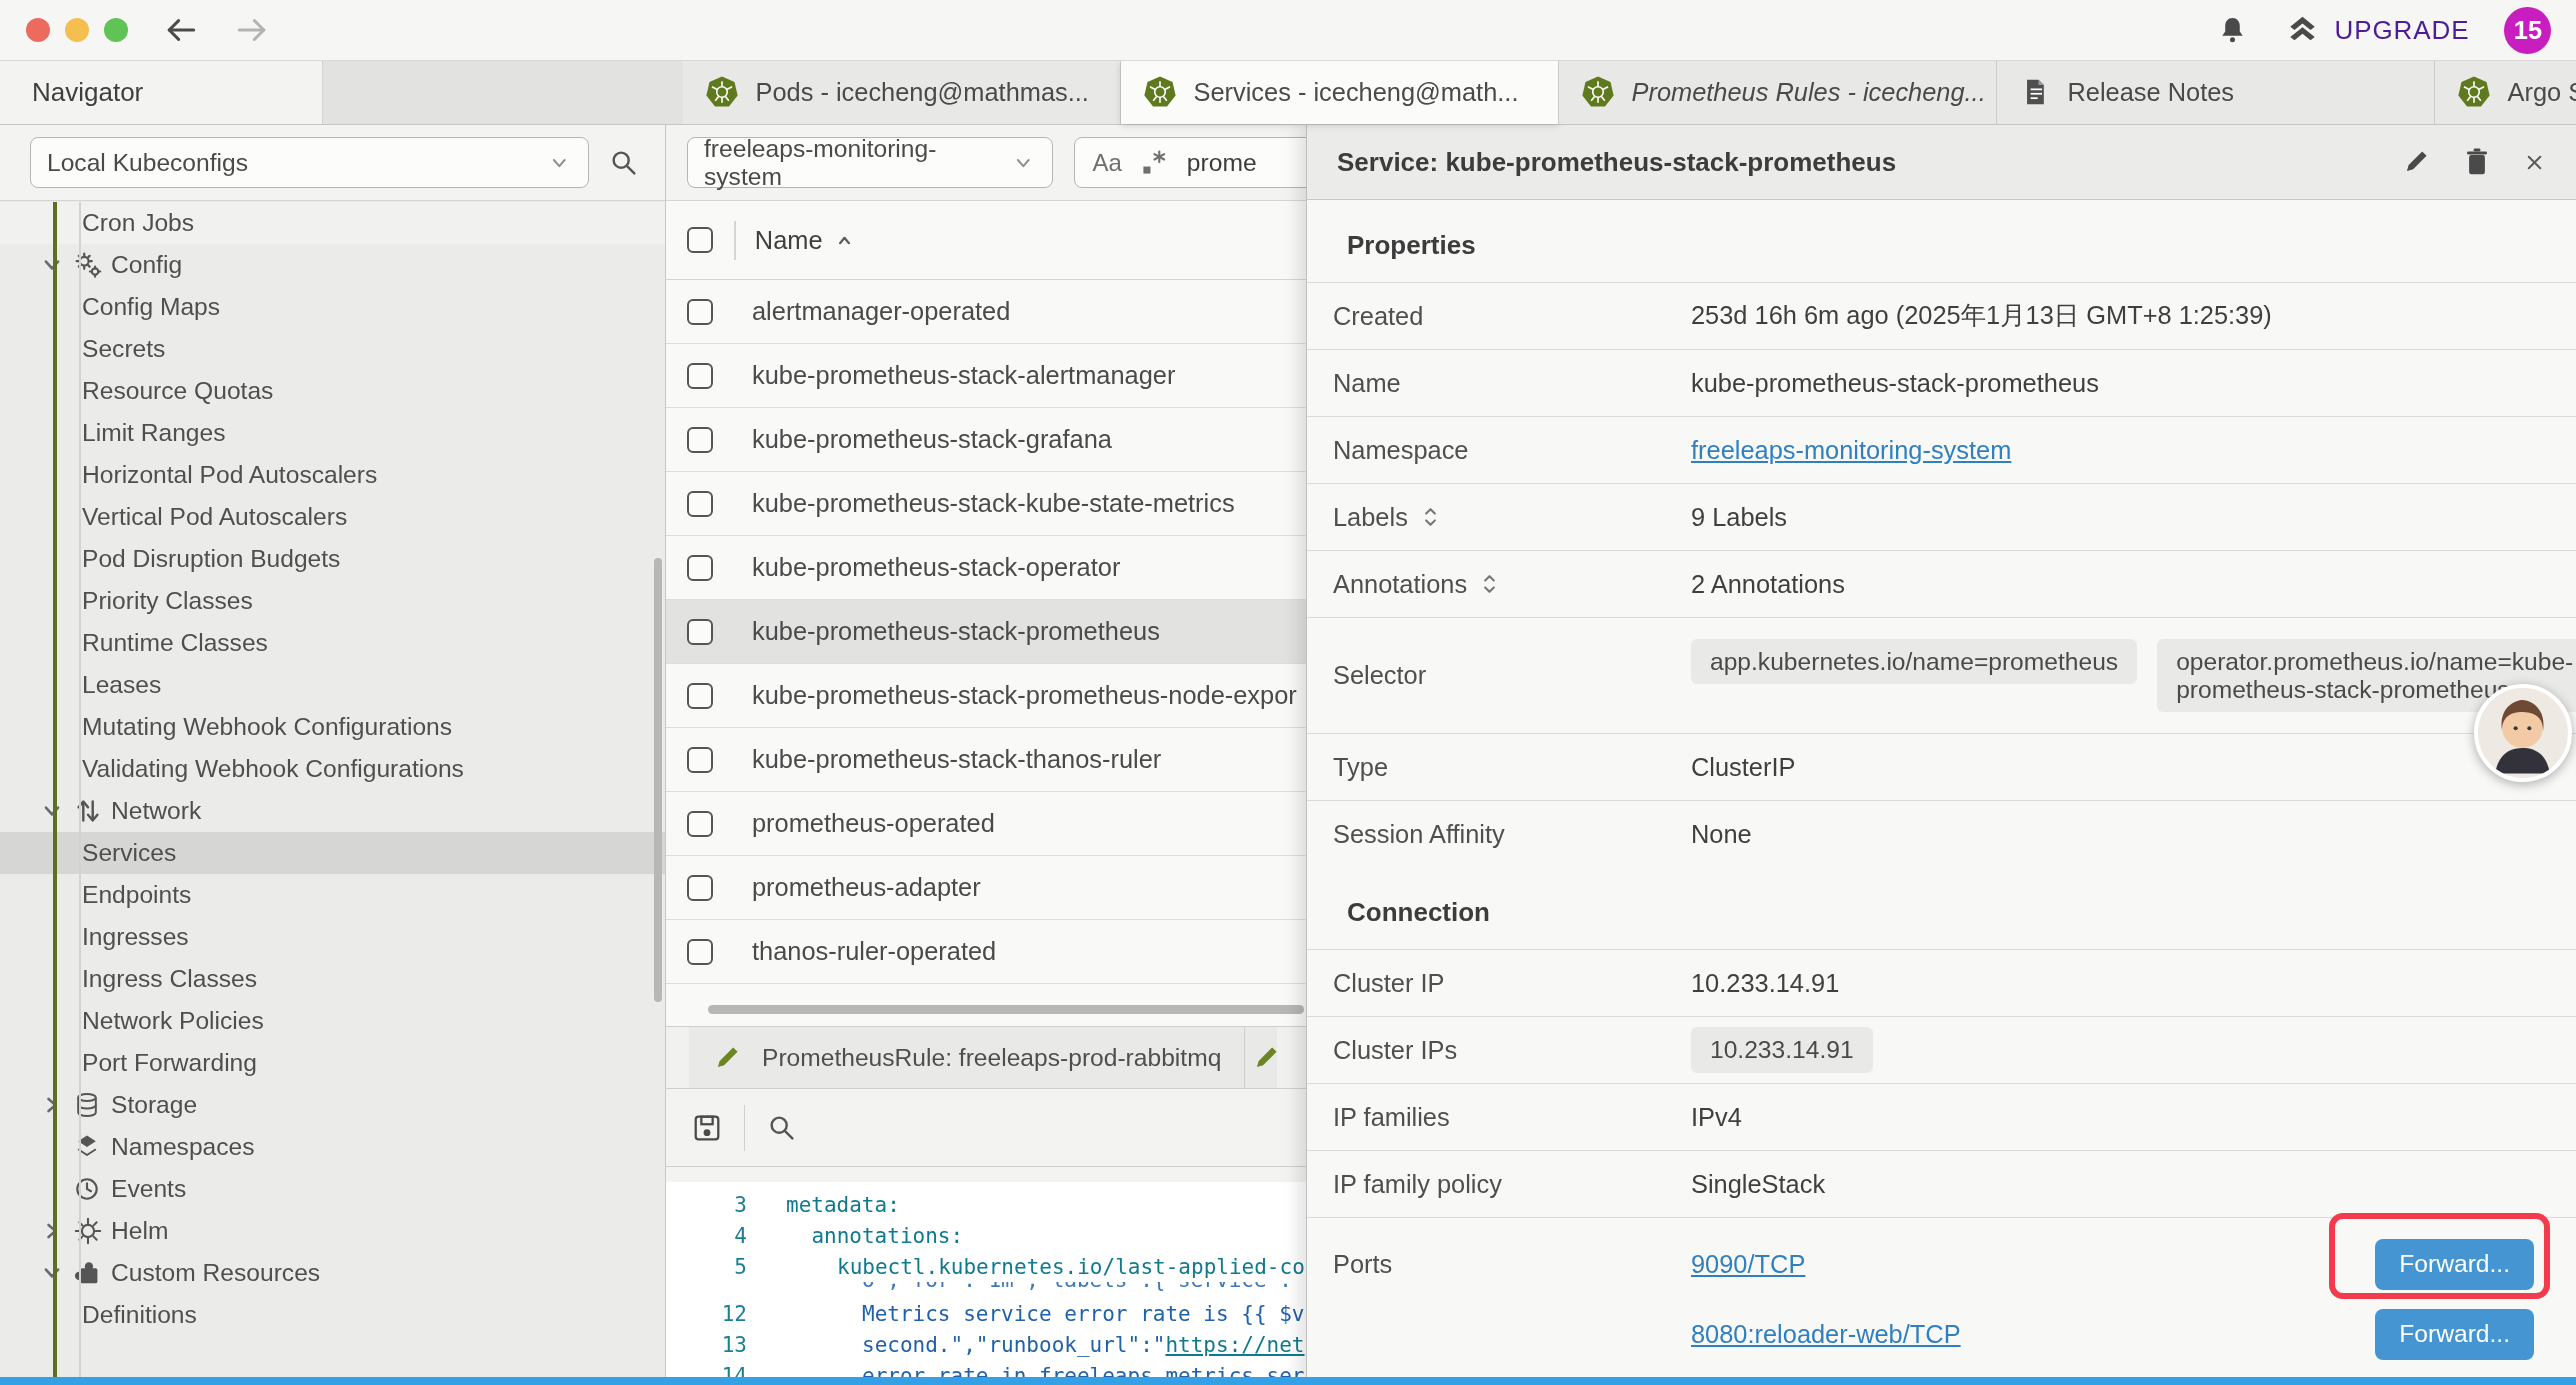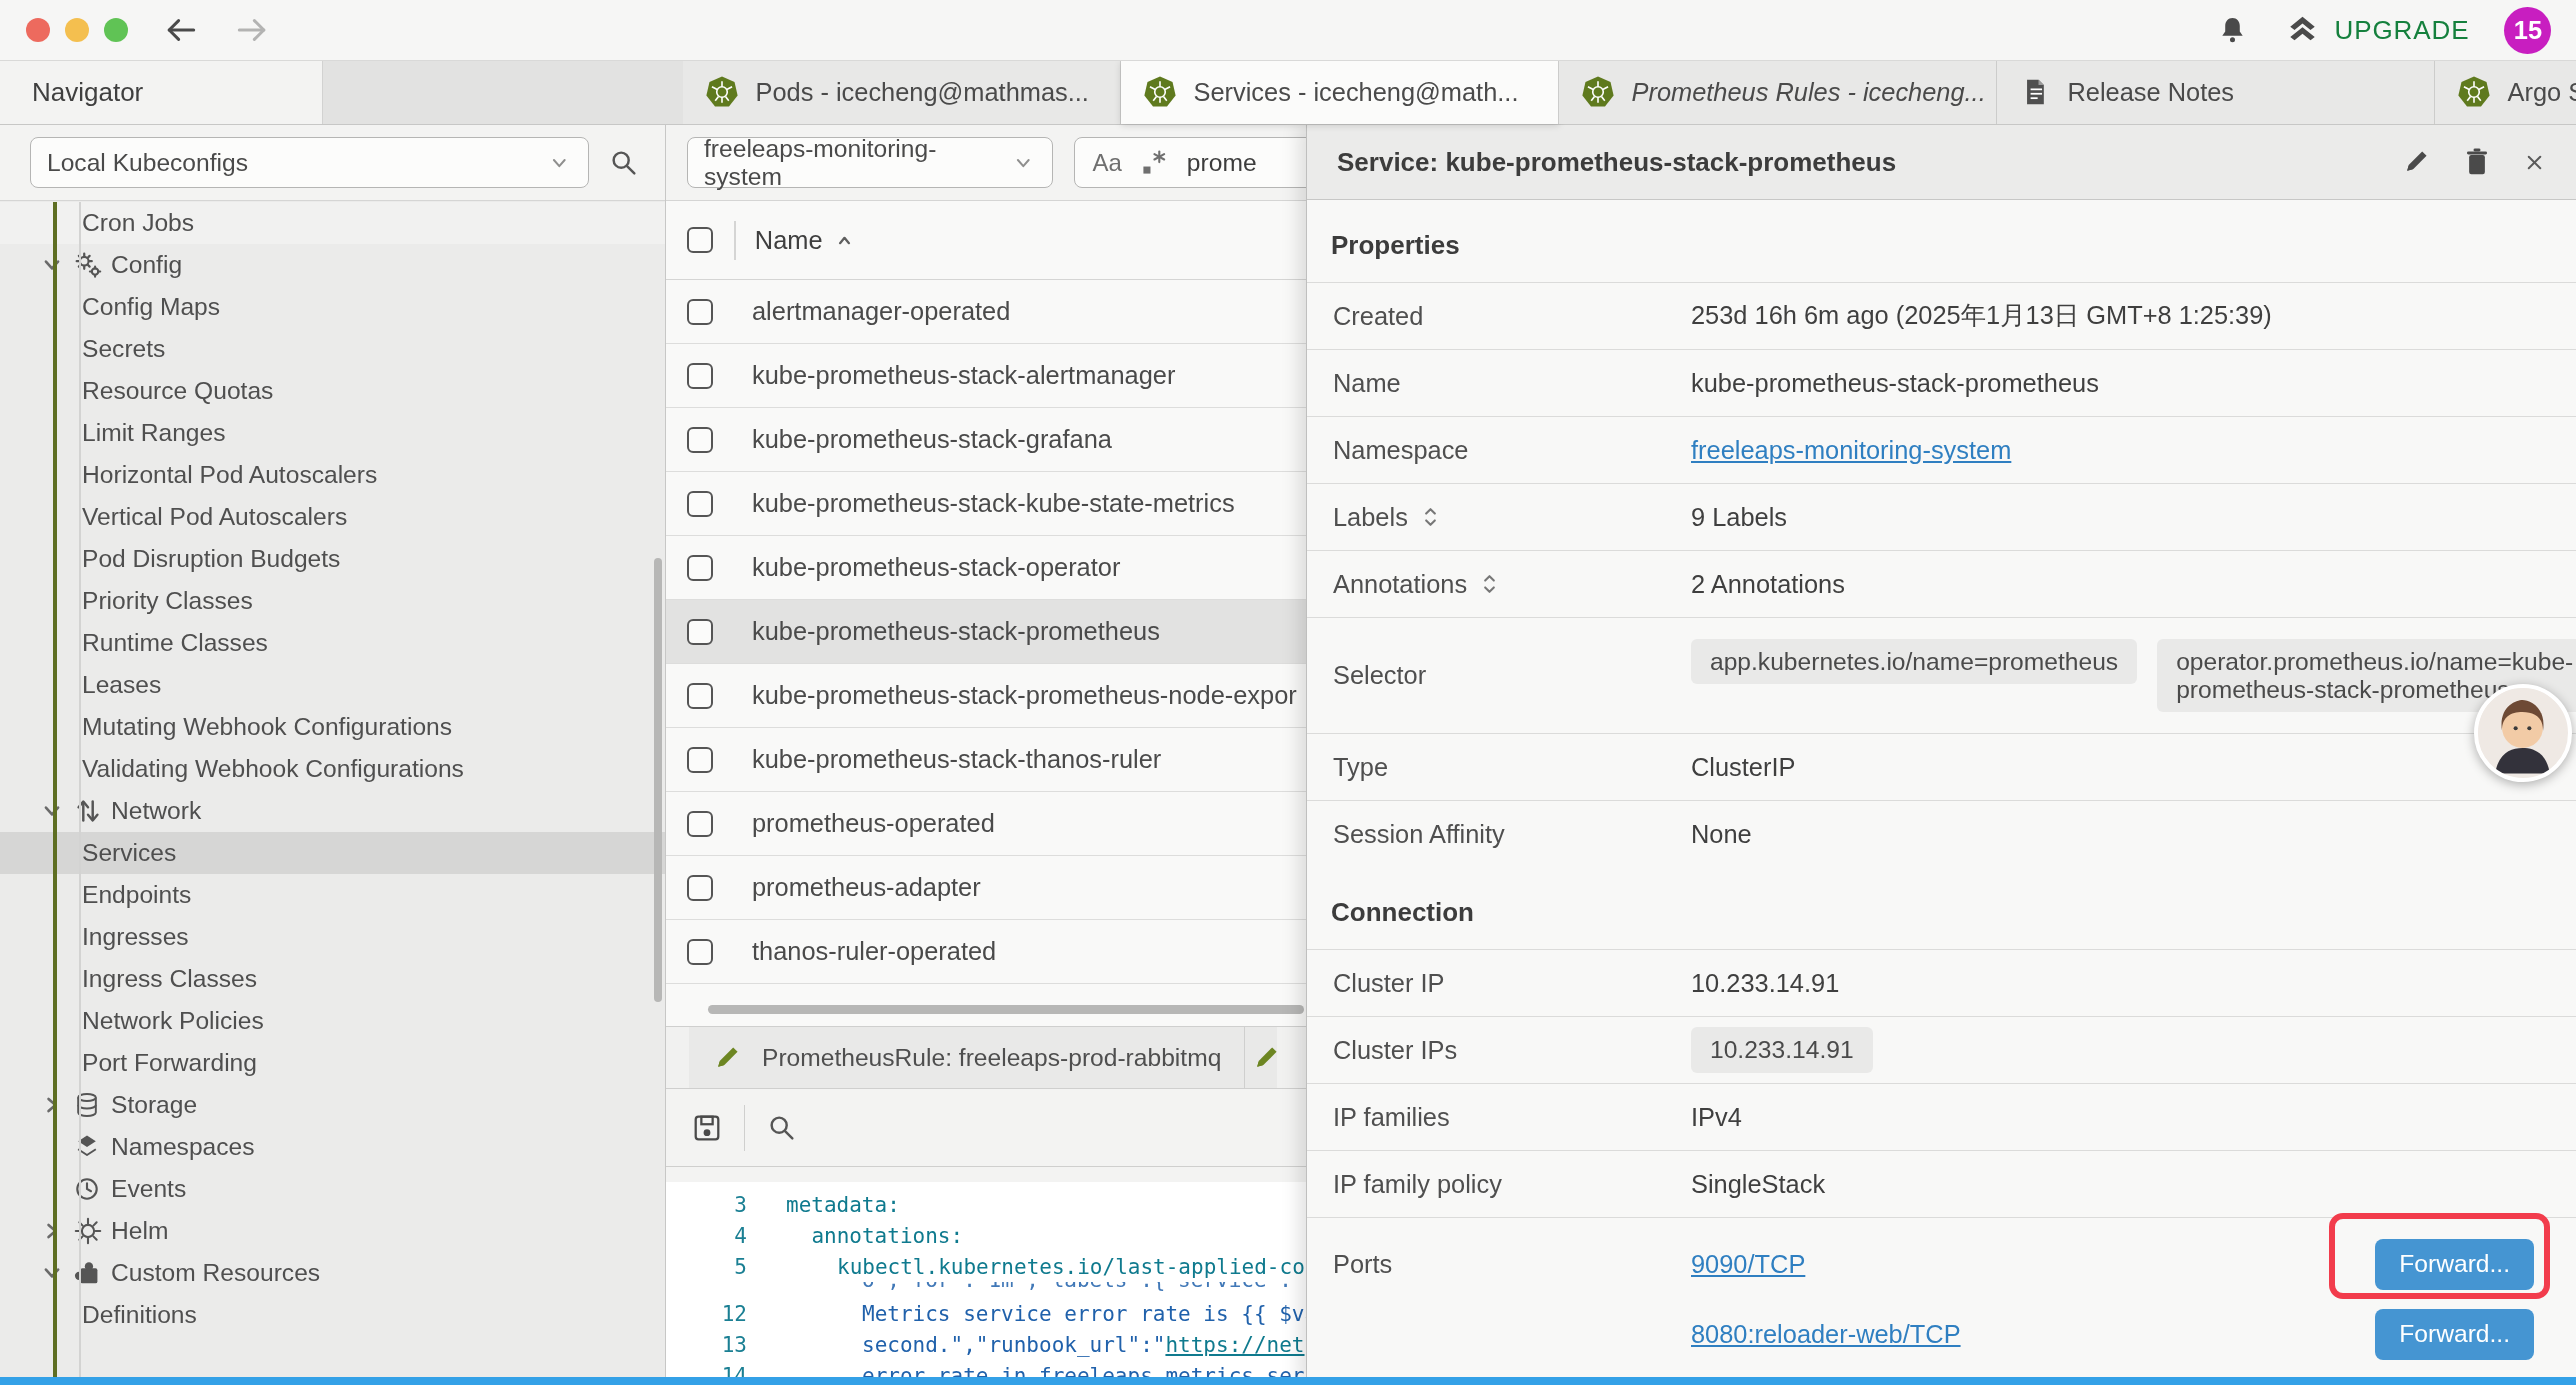--- a/index.html
+++ b/index.html
@@ -9,21 +9,21 @@
 
   
   .titlebar{position:absolute;top:0;left:0;right:0;height:60px;background:#f6f6f5;
             border-bottom:1.8px solid #d9d9d8;display:flex;align-items:center;z-index:50}
   .light{width:24px;height:24px;border-radius:50%}
   .l-red{background:#ed6a5e;margin-left:26px}
   .l-yellow{background:#f4bf4f;margin-left:15px}
   .l-green{background:#60c355;margin-left:15px}
   .navarrow{margin-left:33px;cursor:pointer}
   .tb-right{margin-left:auto;display:flex;align-items:center;gap:35px;padding-right:24.6px}
-  .upgrade{display:flex;align-items:center;gap:14px;font-size:26px;color:#15803d;letter-spacing:0.9px}
+  .upgrade{display:flex;align-items:center;gap:14px;font-size:26px;color:#4c1d95;letter-spacing:0.9px}
   .badge{width:47px;height:47px;border-radius:50%;background:#c81ec0;color:#fff;font-size:25.4px;
          display:flex;align-items:center;justify-content:center;font-weight:bold}
 
   
   .tabrow{position:absolute;top:60px;left:0;right:0;height:65px;background:#e2e2e1;
           border-bottom:1.8px solid #c7c7c6;display:flex;z-index:45;box-sizing:border-box}
   .nav-tab{width:323px;background:#f3f3f2;display:flex;align-items:center;padding-left:32px;
            font-size:26px;color:#3f3f3f;border-right:1.8px solid #d2d2d1;box-sizing:border-box}
   .tabs{display:flex;margin-left:360px;flex:1;min-width:0}
   .tab{width:438px;flex:none;display:flex;align-items:center;gap:17.5px;padding-left:23px;
@@ -105,21 +105,21 @@
 
   
   .details{position:absolute;top:125px;left:1306px;right:0;bottom:0;background:#f8f8f7;
            border-left:1.8px solid #bfbfbe;box-shadow:-7px 0 17.5px rgba(0,0,0,.12);z-index:40;box-sizing:border-box}
   .d-head{height:75px;background:#ebebea;border-bottom:1.8px solid #c7c7c6;display:flex;
           align-items:center;padding:0 30px;box-sizing:border-box}
   .d-title{font-size:26px;font-weight:bold;color:#3c3c3c}
   .d-actions{margin-left:auto;display:flex;align-items:center;gap:32px}
   .d-actions>span{cursor:pointer}
   .d-body{position:absolute;top:75px;left:0;right:0;bottom:8px;overflow:hidden}
-  .d-section-head{font-size:26px;font-weight:bold;color:#3c3c3c;padding:30px 0 21px 24px}
+  .d-section-head{font-size:26px;font-weight:bold;color:#3c3c3c;padding:30px 0 21px 40px}
   .d-row{display:flex;align-items:center;min-height:67px;border-top:1.8px solid #dbdbda;
          padding:8.8px 42px 8.8px 26px;box-sizing:border-box}
   .d-row.chips-row{min-height:116px}
   .d-row.ports-row{min-height:154px;align-items:flex-start;padding-top:21px}
   .d-row.ports-row .d-label{padding-top:10.5px}
   .d-label{width:358px;flex:none;font-size:25.4px;color:#4f4f4f;display:flex;align-items:center;gap:12.3px}
   .d-value{font-size:25.4px;color:#3f3f3f}
   .link-val{font-size:25.4px;color:#2f7fc1;text-decoration:underline;cursor:pointer}
   .chip{background:#e9e9e8;border-radius:6.1px;padding:8.8px 19px;font-size:24.6px;color:#4a4a4a;display:inline-block}
   .chips-col{display:flex;flex-direction:row;gap:16px;align-items:flex-start}

